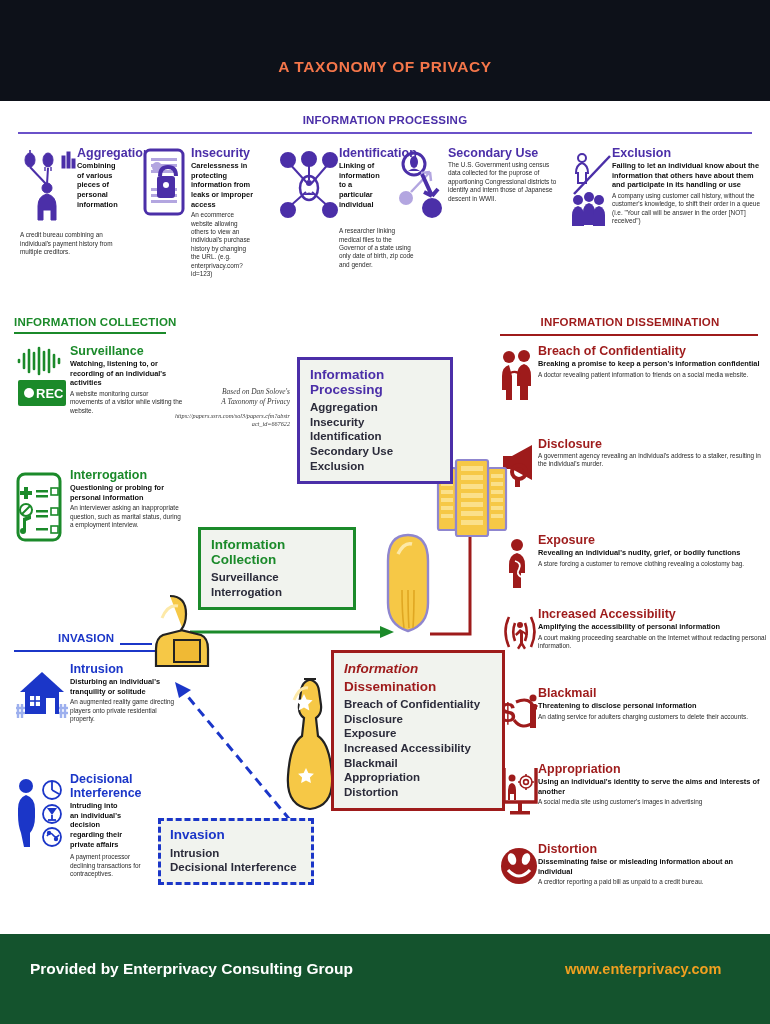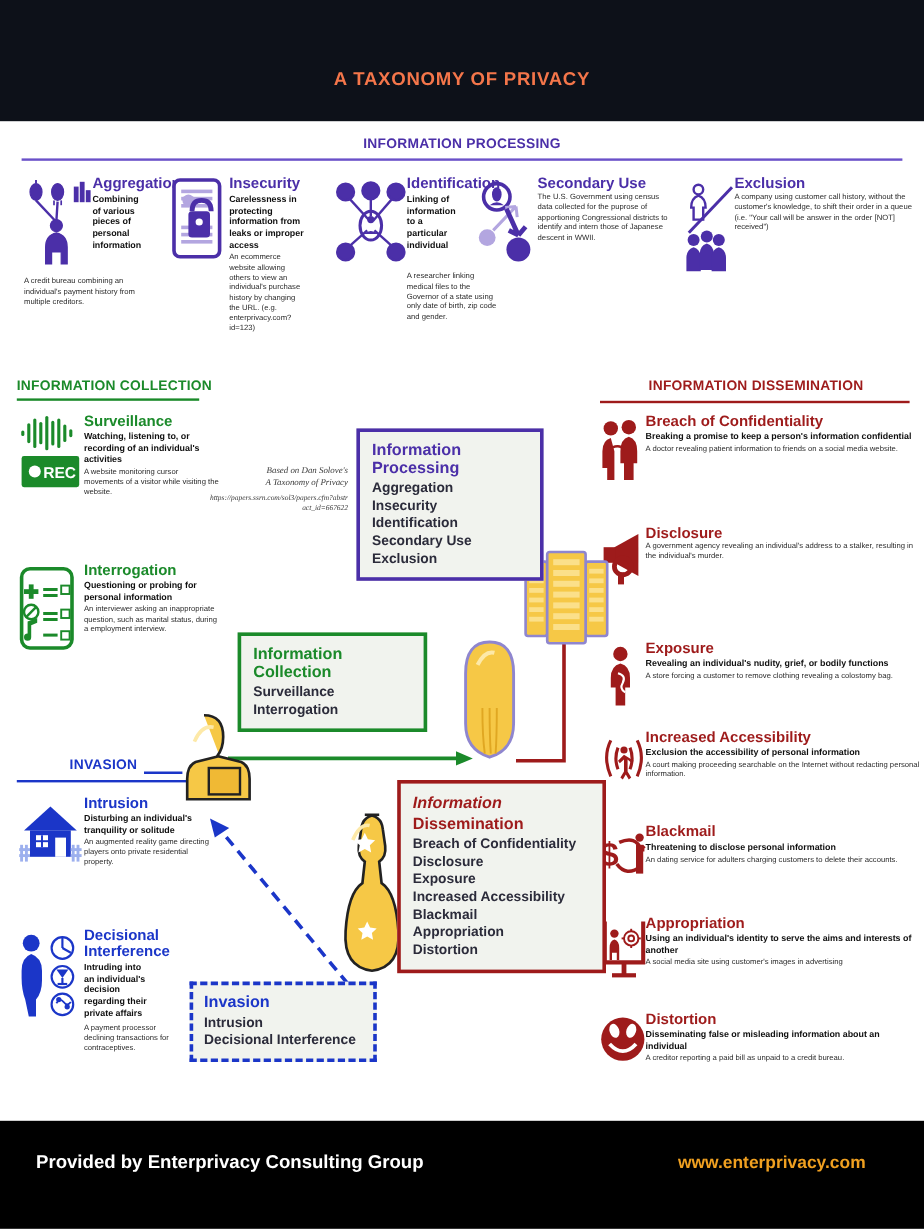--- a/index.html
+++ b/index.html
@@ -10,21 +10,21 @@
     overflow:hidden;position:relative;
   }
   .page{position:relative;width:770px;height:1024px;}
 
   
   .topbar{position:absolute;left:0;top:0;width:770px;height:101px;background:#0d1119;}
   .topbar .title{
     position:absolute;left:0;top:58px;width:770px;text-align:center;
     color:#f4764a;font-size:15.5px;font-weight:bold;letter-spacing:.6px;
   }
-  .footbar{position:absolute;left:0;top:934px;width:770px;height:90px;background:#000000;}
+  .footbar{position:absolute;left:0;top:934px;width:770px;height:90px;background:#14532d;}
   .footbar .prov{position:absolute;left:30px;top:26px;color:#ffffff;font-size:15.5px;font-weight:bold;}
   .footbar .url{position:absolute;left:565px;top:27px;color:#f0a020;font-size:14.5px;font-weight:bold;}
 
   
   .sec-head{position:absolute;font-size:11.5px;font-weight:bold;letter-spacing:.2px;}
   .sec-rule{position:absolute;height:2px;}
 
   
   .entry{position:absolute;}
   .entry .ename{font-size:12.5px;font-weight:bold;line-height:1.12;margin:0 0 1px 0;}
@@ -159,20 +159,21 @@
           <circle cx="19" cy="47" r="5"></circle>
           <circle cx="29" cy="50" r="5"></circle>
         <path d="M8 56 q-6 2 -6 9 l0 11 l12 0 l0 -11 q0 -7 -6 -9z"></path>
         <path d="M19 53 q-6 2 -6 9 l0 13 l12 0 l0 -13 q0 -7 -6 -9z"></path>
         <path d="M29 56 q-6 2 -6 9 l0 11 l12 0 l0 -11 q0 -7 -6 -9z"></path>
       </g>
       <line x1="40" y1="6" x2="4" y2="44" stroke="#4b2fa8" stroke-width="2.5"></line>
     </svg>
     <div style="margin-left:42px;">
       <div class="ename">Exclusion</div>
+      <div class="edef">Failing to let an individual know about the information that others have about them and participate in its handling or use</div>
       <div class="eex">A company using customer call history, without the customer's knowledge, to shift their order in a queue (i.e. "Your call will be answer in the order [NOT] received")</div>
     </div>
   </div>
 
   <div class="sec-head" style="left:14px;top:316px;width:180px;color:#1b8a2a;">INFORMATION COLLECTION</div>
   <div class="sec-rule" style="left:14px;top:332px;width:152px;background:#1b8a2a;"></div>
 
   <div class="entry green" style="left:18px;top:344px;width:165px;">
     <svg width="52" height="74" viewBox="0 0 52 74" style="position:absolute;left:-2px;top:4px;">
       <g stroke="#1b8a2a" stroke-width="2.6" stroke-linecap="round">
@@ -333,21 +334,21 @@
         <path d="M15 12 q-3.5 9 0 18"></path>
           <path d="M25 12 q3.5 9 0 18"></path>
       </g>
       <g fill="#9e1b1b">
         <circle cx="20" cy="14" r="3"></circle>
         <path d="M20 18 l-5 5 l1.5 2 l3.5 -3 l0 10 l-3 5 l2 1.5 l2.5 -4 l2.5 4 l2 -1.5 l-3 -5 l0 -10 l3.5 3 l1.5 -2 z"></path>
       </g>
     </svg>
     <div style="margin-left:38px;">
       <div class="ename">Increased Accessibility</div>
-      <div class="edef">Exclusion the accessibility of personal information</div>
+      <div class="edef">Amplifying the accessibility of personal information</div>
       <div class="eex">A court making proceeding searchable on the Internet without redacting personal information.</div>
     </div>
   </div>
 
   <div class="entry red" style="left:500px;top:686px;width:268px;">
     <svg width="40" height="44" viewBox="0 0 40 44" style="position:absolute;left:0;top:6px;">
       <text x="0" y="30" font-family="Liberation Sans, sans-serif" font-size="28" font-weight="bold" fill="#9e1b1b">$</text>
       <path d="M16 10 q14 -6 18 6 l3 -3 M37 16 l-4 0" fill="none" stroke="#9e1b1b" stroke-width="3"></path>
       <path d="M34 30 q-12 9 -20 -2" fill="none" stroke="#9e1b1b" stroke-width="3"></path>
       <circle cx="33" cy="6" r="3.5" fill="#9e1b1b"></circle>

